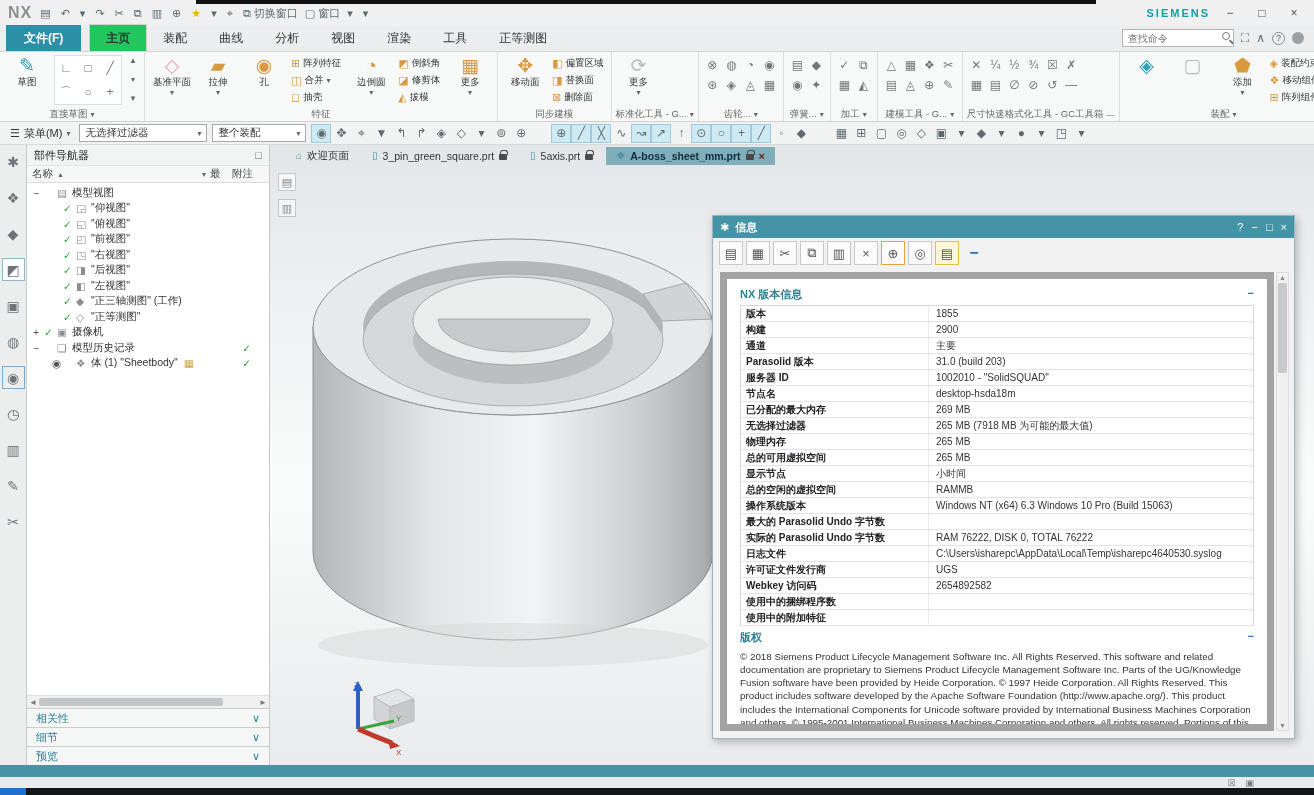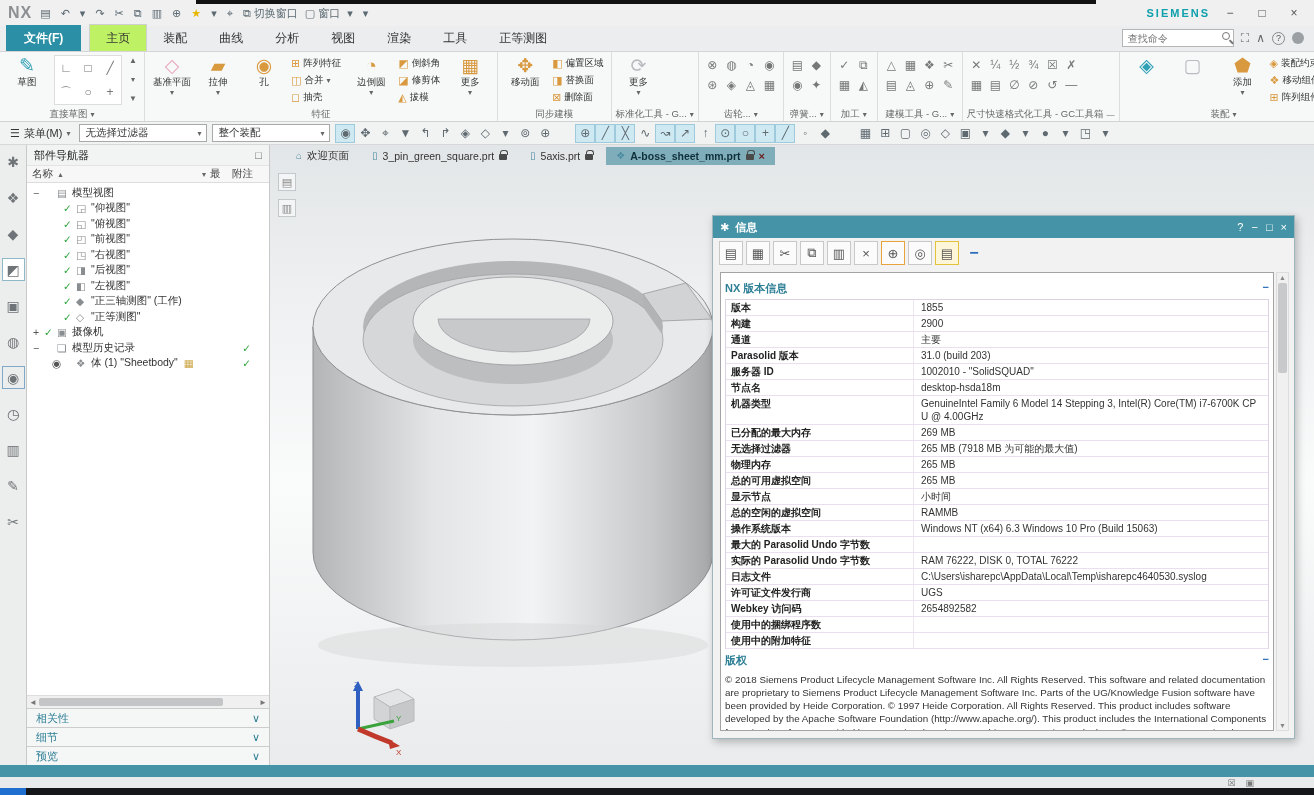--- a/index.html
+++ b/index.html
@@ -12,21 +12,21 @@
 .qa{display:flex;align-items:center;gap:7px}
 .qai{font-size:11px;color:#5b6a72;display:inline-flex;align-items:center;gap:3px;white-space:nowrap}
 .qai[data-c="gold"]{color:#e8b800}
 #apptitle{position:absolute;left:400px;width:500px;text-align:center;font-size:11px;color:#444}
 #brand{margin-left:auto;color:#0ea0ac;font-weight:bold;font-size:11px;letter-spacing:2px}
 .winbtn{width:24px;text-align:center;color:#555;font-size:12px}
 
 #tabsrow{position:absolute;left:0;top:26px;width:100%;height:26px;background:#ebedee;display:flex;align-items:flex-end;padding-left:6px;border-bottom:1px solid #d5d5d5}
 .rtab{padding:5px 16px 4px;font-size:12px;color:#333;white-space:nowrap}
 .rtab[data-s="file"]{background:#2b90a5;color:#fff;font-weight:bold;margin-right:8px;padding:5px 18px 4px}
-.rtab[data-s="act"]{background:#bef264;border:1px solid #cfcfcf;border-bottom:none;font-weight:normal}
+.rtab[data-s="act"]{background:#22c55e;border:1px solid #cfcfcf;border-bottom:none;font-weight:bold}
 #tabsright{margin-left:auto;display:flex;align-items:center;gap:7px;padding:0 10px 4px}
 #searchwrap{position:relative}
 #cmdsearch{width:112px;height:18px;border:1px solid #b5b5b5;background:#fff;font-size:10px;padding:0 18px 0 5px;color:#999}
 #mag{position:absolute;right:4px;top:3px;width:8px;height:8px;border:1.5px solid #777;border-radius:50%}
 #mag::after{content:"";position:absolute;width:5px;height:1.5px;background:#777;transform:rotate(45deg);left:6px;top:8px}
 .tbricon{color:#666;font-size:12px}
 #helpdot{width:13px;height:13px;border:1px solid #888;border-radius:50%;font-size:9px;display:flex;align-items:center;justify-content:center;color:#555}
 #graydot{width:12px;height:12px;border-radius:50%;background:#9aa0a3}
 
 #ribbon{position:absolute;left:0;top:52px;width:100%;height:70px;background:#f7f8f8;border-bottom:1px solid #d2d2d2;display:flex;overflow:hidden}
@@ -92,21 +92,21 @@
 
 #dlg{position:absolute;left:712px;top:215px;width:583px;height:524px;background:#f2f2f2;border:1px solid #9fb5bc;box-shadow:2px 3px 8px rgba(0,0,0,.25);z-index:30}
 #dtitle{height:22px;background:#4493a7;display:flex;align-items:center;padding:0 7px;gap:6px;color:#fff;font-size:11px;font-weight:bold}
 #dtitle .dti{font-size:11px}
 #dtitle .dbtns{margin-left:auto;display:flex;gap:8px;font-weight:normal}
 #dtool{height:30px;display:flex;align-items:center;gap:3px;padding:0 6px;background:#f2f2f2}
 .dtb{width:24px;height:24px;border:1px solid #c8c8c8;background:#fbfbfb;display:flex;align-items:center;justify-content:center;font-size:13px;color:#555}
 .dtb[data-f="o"]{border-color:#e8a33d}
 .dtb[data-f="y"]{border-color:#e2c23a;background:#fdf6d8}
 .dtb[data-f="m"]{border:none;background:none;color:#2b6fb8;font-weight:bold;font-size:16px}
-#dcontent{position:absolute;left:7px;right:20px;top:56px;bottom:7px;background:#fff;border:1px solid #a3a3a3;padding:4px 4px;overflow:hidden}
+#dcontent{position:absolute;left:7px;right:20px;top:56px;bottom:7px;background:#fff;border:7px solid #a3a3a3;padding:4px 13px;overflow:hidden}
 #dscroll{position:absolute;right:5px;top:56px;bottom:7px;width:13px;background:#f0f0f0;border:1px solid #ddd;display:flex;flex-direction:column;align-items:center;font-size:7px;color:#888;padding:1px 0}
 #dthumb{width:9px;height:90px;background:#c7c9cb;border-radius:2px;margin-top:2px}
 #dscroll .dn{margin-top:auto}
 .dsec{color:#2d7f95;font-size:11px;font-weight:bold;padding:4px 0 3px;display:flex}
 .dsec .scollapse{margin-left:auto;color:#2b6fb8;font-weight:bold}
 #itable{border:1px solid #dcd2e2;border-bottom:none}
 .irow{display:flex;border-bottom:1px solid #e9dff0;min-height:14px;font-size:10px;line-height:13px}
 .ilab{width:188px;padding:1px 5px;font-weight:bold;color:#222;flex:none;border-right:1px solid #efe6f4}
 .ival{flex:1;padding:1px 7px;color:#333;word-break:break-all}
 #copytext{font-size:9.8px;line-height:1.34;color:#333;padding-top:2px}
@@ -524,21 +524,21 @@
 <div id="selbar">
   <span id="menubtn">
       <span>☰</span>
       <span>菜单(M)</span>
       <span class="caret">▾</span>
     </span>
   <div class="sel" style="width:128px">
       <span>无选择过滤器</span>
       <span class="caret">▾</span>
     </div>
-  <div class="sel" style="width:118px">
+  <div class="sel" style="width:94px">
       <span>整个装配</span>
       <span class="caret">▾</span>
     </div>
   <div class="sbar">
     <span class="sbi" data-a="1">◉</span>
       <span class="sbi" data-a="0">✥</span>
       <span class="sbi" data-a="0">⌖</span>
       <span class="sbi" data-a="0">▼</span>
       <span class="sbi" data-a="0">↰</span>
       <span class="sbi" data-a="0">↱</span>
@@ -860,24 +860,20 @@
         <div class="irow">
           <span class="ilab">服务器 ID</span>
           <span class="ival">1002010 - "SolidSQUAD"</span>
         </div>
 
         <div class="irow">
           <span class="ilab">节点名</span>
           <span class="ival">desktop-hsda18m</span>
         </div>
 
-        <div class="irow">
-          <span class="ilab">机器类型</span>
-          <span class="ival">GenuineIntel Family 6 Model 14 Stepping 3, Intel(R) Core(TM) i7-6700K CPU @ 4.00GHz</span>
-        </div>
 
         <div class="irow">
           <span class="ilab">已分配的最大内存</span>
           <span class="ival">269 MB</span>
         </div>
 
         <div class="irow">
           <span class="ilab">无选择过滤器</span>
           <span class="ival">265 MB (7918 MB 为可能的最大值)</span>
         </div>

